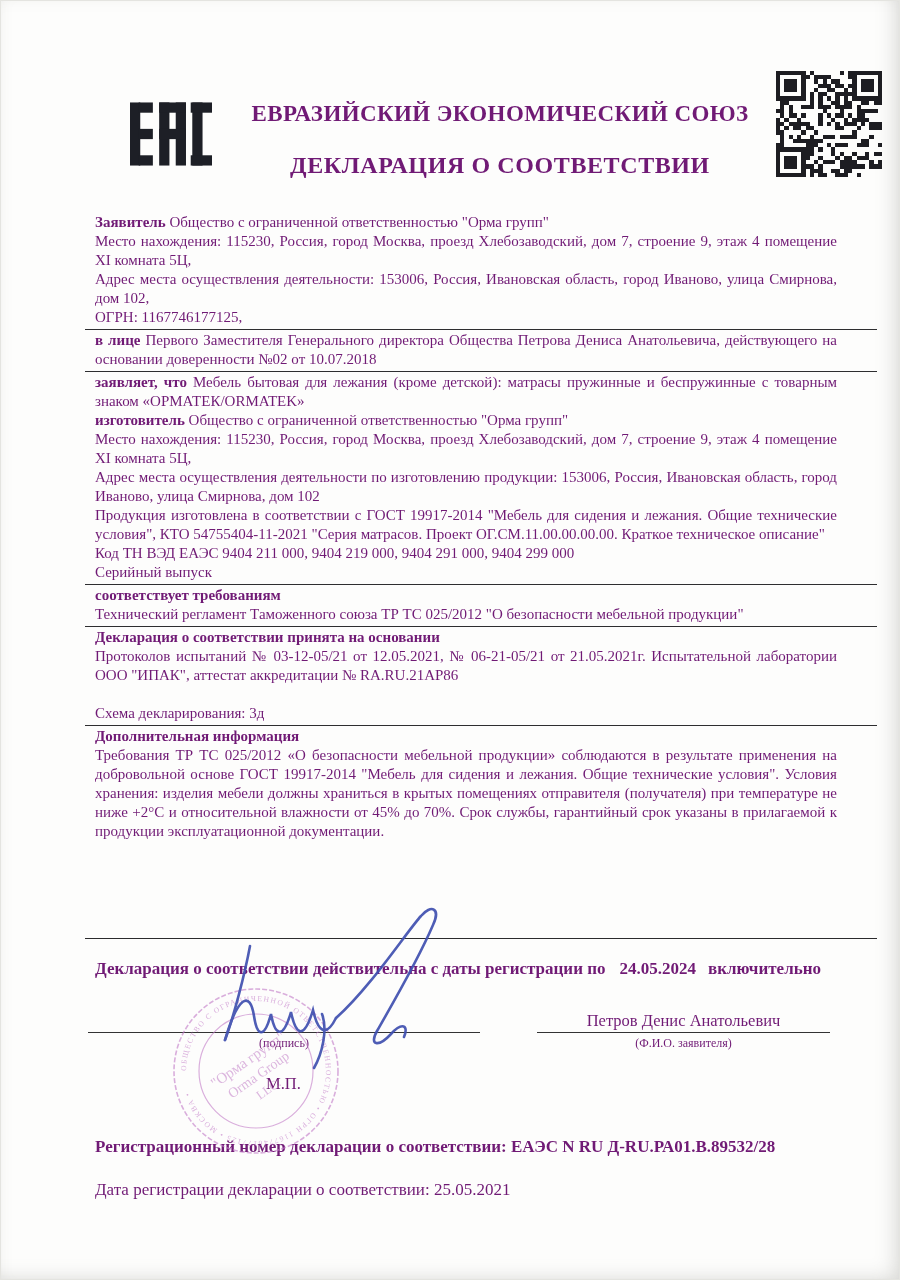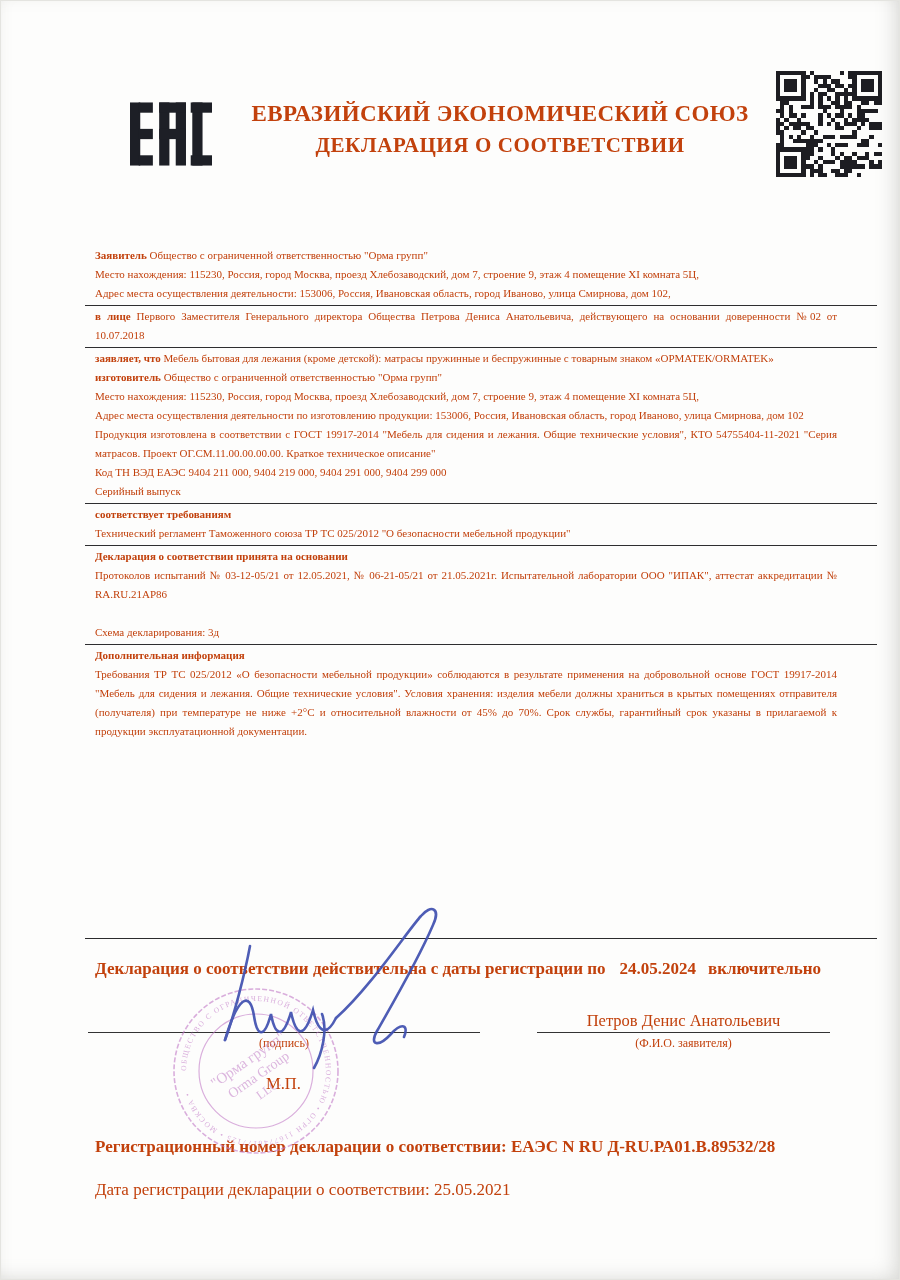--- a/index.html
+++ b/index.html
@@ -1,32 +1,32 @@
 <!DOCTYPE html>
 <html><head>
 <meta charset="utf-8">
 <style>
   html,body{margin:0;padding:0;background:#ffffff;}
   .page{position:relative;width:900px;height:1280px;background:#fdfdfc;overflow:hidden;
-        font-family:"Liberation Serif","DejaVu Serif",serif;color:#c2410c;}
+        font-family:"Liberation Serif","DejaVu Serif",serif;color:#701a75;}
   .edge{position:absolute;inset:0;pointer-events:none;
         box-shadow:inset 0 0 0 1px #e4e4e0,
                    inset -14px -10px 20px -10px rgba(125,125,118,.30),
                    inset 10px 0 16px -12px rgba(125,125,118,.14),
                    inset 0 10px 16px -12px rgba(125,125,118,.10);}
   
   .eac{position:absolute;left:130px;top:96px;width:82px;height:76px;}
   .titleblock{position:absolute;left:200px;top:99px;width:600px;text-align:center;font-weight:bold;}
   .t1{font-size:23px;line-height:30px;letter-spacing:.4px;white-space:nowrap;}
-  .t2{font-size:21px;line-height:32px;letter-spacing:.6px;white-space:nowrap;}
+  .t2{font-size:24px;line-height:32px;letter-spacing:.6px;white-space:nowrap;margin-top:20px;}
   .qr{position:absolute;left:776px;top:71px;width:106px;height:106px;display:grid;
       grid-template-columns:repeat(25,1fr);grid-template-rows:repeat(25,1fr);}
   .qm{background:#1d1d22;}
   
-  .doc{position:absolute;left:95px;top:246px;width:742px;font-size:11px;line-height:19px;text-align:justify;}
+  .doc{position:absolute;left:95px;top:213px;width:742px;font-size:15px;line-height:19px;text-align:justify;}
   .doc p{margin:0;}
   .doc b{font-weight:bold;}
   hr.rule{border:none;border-top:1.6px solid #2e2e30;height:0;margin:1.5px 0 1.5px -10px;width:792px;}
   .gap{height:19px;}
   
   .rule-abs{position:absolute;left:85px;width:792px;border-top:1.8px solid #2b2b2d;height:0;}
   .validity{position:absolute;left:95px;top:959px;width:770px;font-weight:bold;font-size:17px;}
   .validity .vdate{margin-left:14px;}
   .validity .vsuf{margin-left:12px;}
   .sigline-left{position:absolute;left:88px;top:1012px;width:392px;height:20px;border-bottom:1.6px solid #333;}
@@ -691,20 +691,21 @@
       <div></div>
       <div></div>
       <div></div>
       <div></div>
     </div>
 
   <div class="doc">
     <p><b>Заявитель</b> <span>Общество с ограниченной ответственностью "Орма групп"</span></p>
     <p>Место нахождения: 115230, Россия, город Москва, проезд Хлебозаводский, дом 7, строение 9, этаж 4 помещение XI комната 5Ц,</p>
     <p>Адрес места осуществления деятельности: 153006, Россия, Ивановская область, город Иваново, улица Смирнова, дом 102,</p>
+    <p>ОГРН: 1167746177125,</p>
     <hr class="rule">
     <p><b>в лице</b> <span>Первого Заместителя Генерального директора Общества Петрова Дениса Анатольевича, действующего на основании доверенности №02 от 10.07.2018</span></p>
     <hr class="rule">
     <p><b>заявляет, что</b> <span>Мебель бытовая для лежания (кроме детской): матрасы пружинные и беспружинные с товарным знаком «ОРМАТЕК/ORMATEK»</span></p>
     <p><b>изготовитель</b> <span>Общество с ограниченной ответственностью "Орма групп"</span></p>
     <p>Место нахождения: 115230, Россия, город Москва, проезд Хлебозаводский, дом 7, строение 9, этаж 4 помещение XI комната 5Ц,</p>
     <p>Адрес места осуществления деятельности по изготовлению продукции: 153006, Россия, Ивановская область, город Иваново, улица Смирнова, дом 102</p>
     <p>Продукция изготовлена в соответствии с ГОСТ 19917-2014 "Мебель для сидения и лежания. Общие технические условия", КТО 54755404-11-2021 "Серия  матрасов. Проект ОГ.СМ.11.00.00.00.00. Краткое техническое описание"</p>
     <p>Код ТН ВЭД ЕАЭС 9404 211 000, 9404 219 000, 9404 291 000, 9404 299 000</p>
     <p>Серийный выпуск</p>

